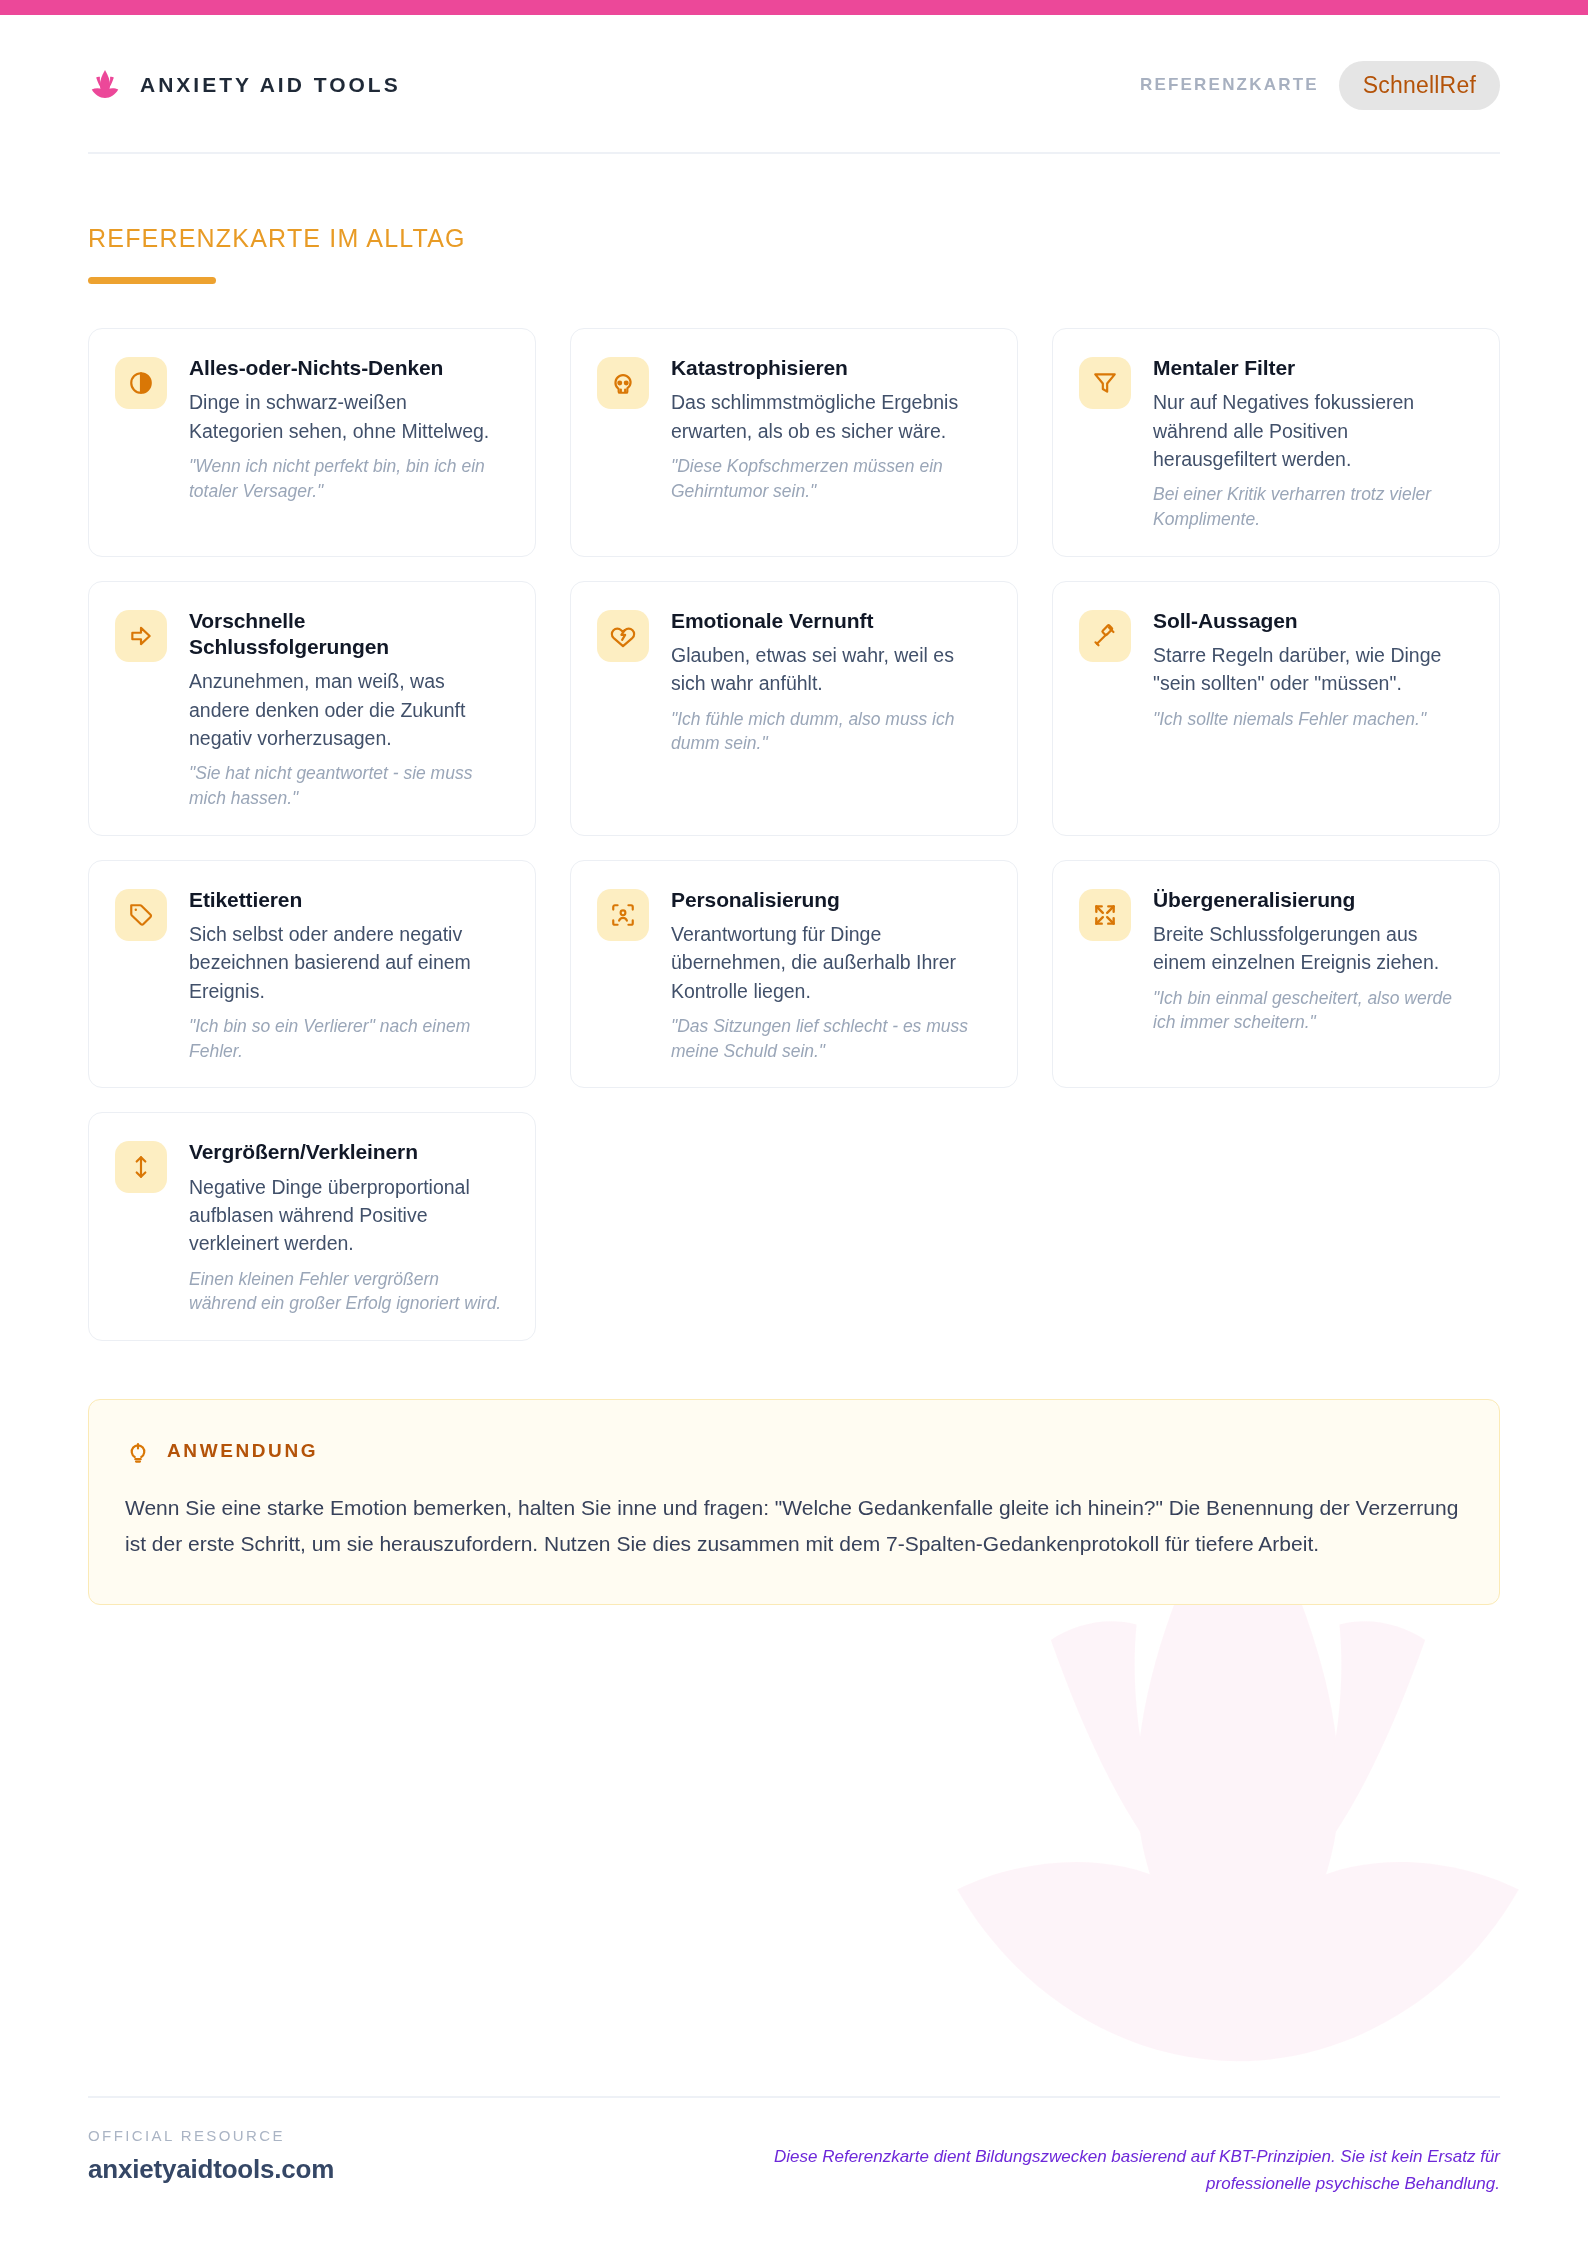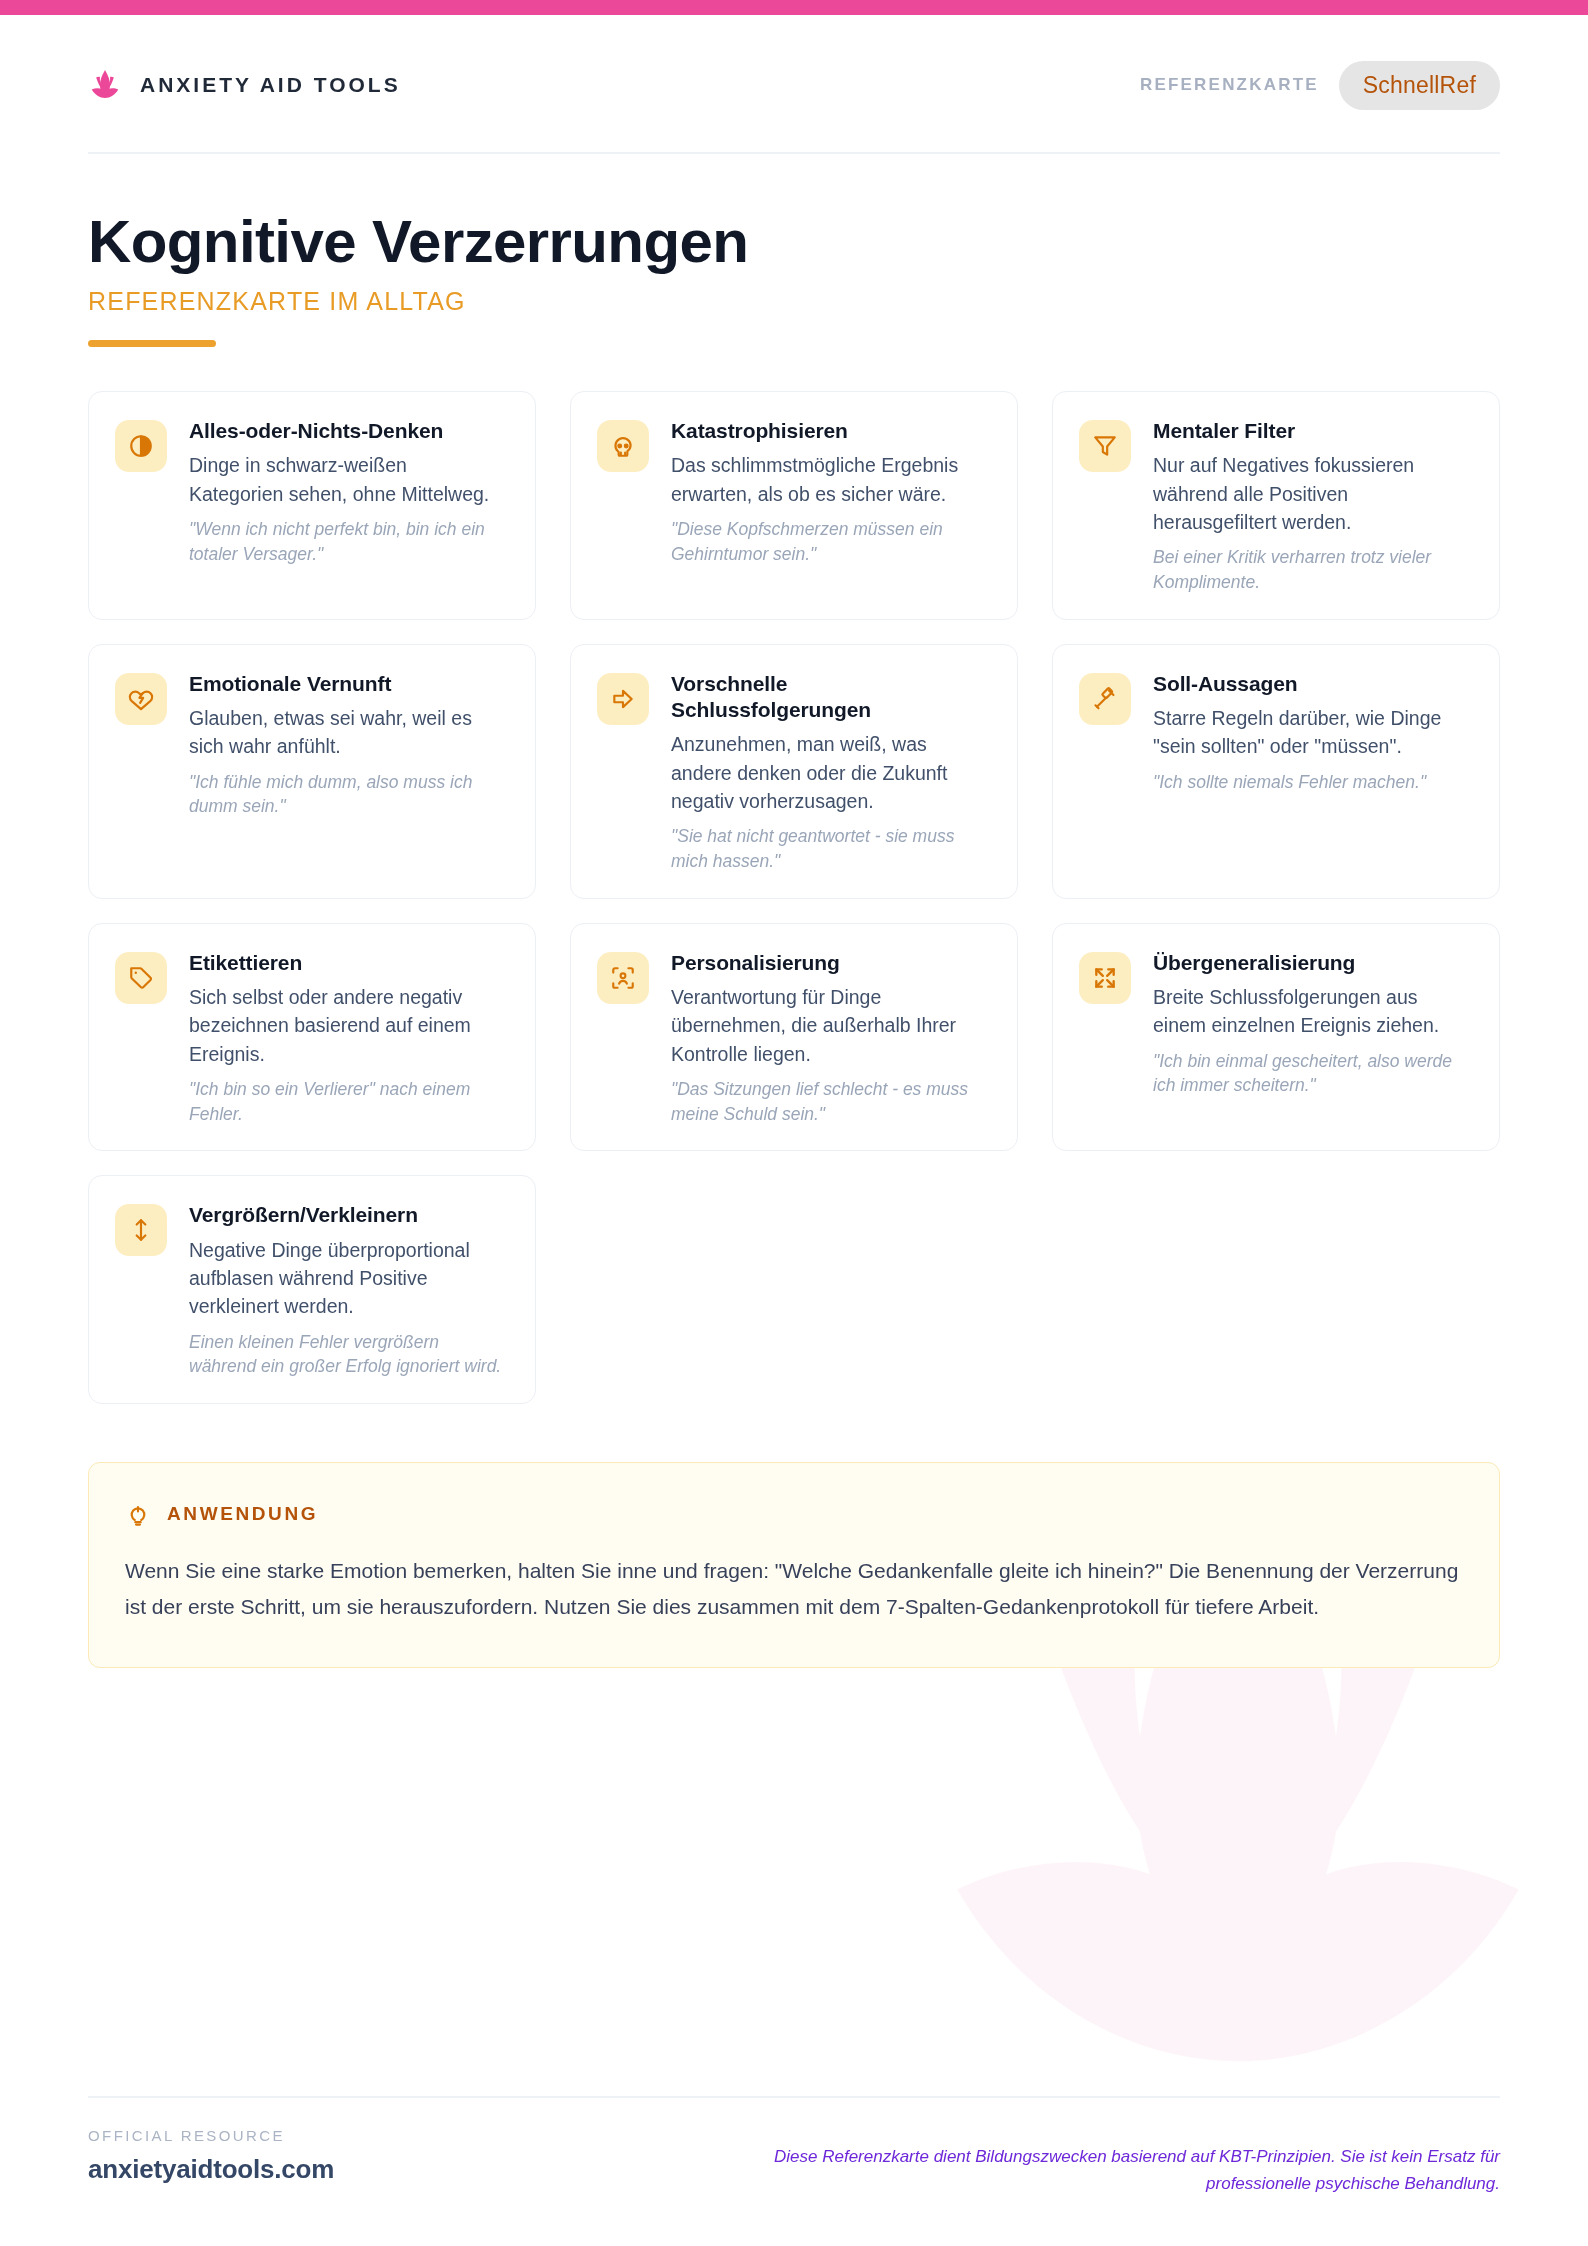--- a/index.html
+++ b/index.html
@@ -310,21 +310,20 @@
         <span class="badge">SchnellRef</span>
       </div>
     </div>
   </div>
 
   <div class="header-rule"></div>
 
   <div class="content">
 
     <div class="title-block">
-      <h1 class="page-title">Kognitive Verzerrungen</h1>
       <div class="page-subtitle">REFERENZKARTE IM ALLTAG</div>
       <div class="title-underline"></div>
     </div>
 
     <div class="grid">
 
       <div class="card">
         <div class="card-icon">
           <svg viewBox="0 0 24 24" fill="none" stroke="#d97706" stroke-width="2" stroke-linecap="round" stroke-linejoin="round" aria-hidden="true">
             <circle cx="12" cy="12" r="9"></circle>
@@ -364,41 +363,41 @@
         <div class="card-body">
           <div class="card-title">Mentaler Filter</div>
           <div class="card-desc">Nur auf Negatives fokussieren während alle Positiven herausgefiltert werden.</div>
           <div class="card-example">Bei einer Kritik verharren trotz vieler Komplimente.</div>
         </div>
       </div>
 
       <div class="card">
         <div class="card-icon">
           <svg viewBox="0 0 24 24" fill="none" stroke="#d97706" stroke-width="2" stroke-linecap="round" stroke-linejoin="round" aria-hidden="true">
+            <path d="M4 9h8V4.5L20 12l-8 7.5V15H4z"></path>
+          </svg>
+        </div>
+        <div class="card-body">
+          <div class="card-title">Vorschnelle Schlussfolgerungen</div>
+          <div class="card-desc">Anzunehmen, man weiß, was andere denken oder die Zukunft negativ vorherzusagen.</div>
+          <div class="card-example">"Sie hat nicht geantwortet - sie muss mich hassen."</div>
+        </div>
+      </div>
+
+      <div class="card">
+        <div class="card-icon">
+          <svg viewBox="0 0 24 24" fill="none" stroke="#d97706" stroke-width="2" stroke-linecap="round" stroke-linejoin="round" aria-hidden="true">
             <path d="M20.8 6.6a5 5 0 0 0-7.1 0L12 8.3l-1.7-1.7a5 5 0 1 0-7.1 7.1L12 21.4l8.8-7.7a5 5 0 0 0 0-7.1z"></path>
             <path d="M13.5 6.5 10.5 11h3.5l-2.8 4.6"></path>
           </svg>
         </div>
         <div class="card-body">
           <div class="card-title">Emotionale Vernunft</div>
           <div class="card-desc">Glauben, etwas sei wahr, weil es sich wahr anfühlt.</div>
           <div class="card-example">"Ich fühle mich dumm, also muss ich dumm sein."</div>
-        </div>
-      </div>
-
-      <div class="card">
-        <div class="card-icon">
-          <svg viewBox="0 0 24 24" fill="none" stroke="#d97706" stroke-width="2" stroke-linecap="round" stroke-linejoin="round" aria-hidden="true">
-            <path d="M4 9h8V4.5L20 12l-8 7.5V15H4z"></path>
-          </svg>
-        </div>
-        <div class="card-body">
-          <div class="card-title">Vorschnelle Schlussfolgerungen</div>
-          <div class="card-desc">Anzunehmen, man weiß, was andere denken oder die Zukunft negativ vorherzusagen.</div>
-          <div class="card-example">"Sie hat nicht geantwortet - sie muss mich hassen."</div>
         </div>
       </div>
 
       <div class="card">
         <div class="card-icon">
           <svg viewBox="0 0 24 24" fill="none" stroke="#d97706" stroke-width="2" stroke-linecap="round" stroke-linejoin="round" aria-hidden="true">
             <rect x="11.5" y="2.3" width="5.2" height="8.6" rx="1" transform="rotate(45 14.1 6.6)"></rect>
             <path d="M13.2 10.6 4.6 19.2"></path>
             <path d="M3.2 17.8 6 20.6"></path>
             <path d="M15.6 4.2 19.8 8.4"></path>

